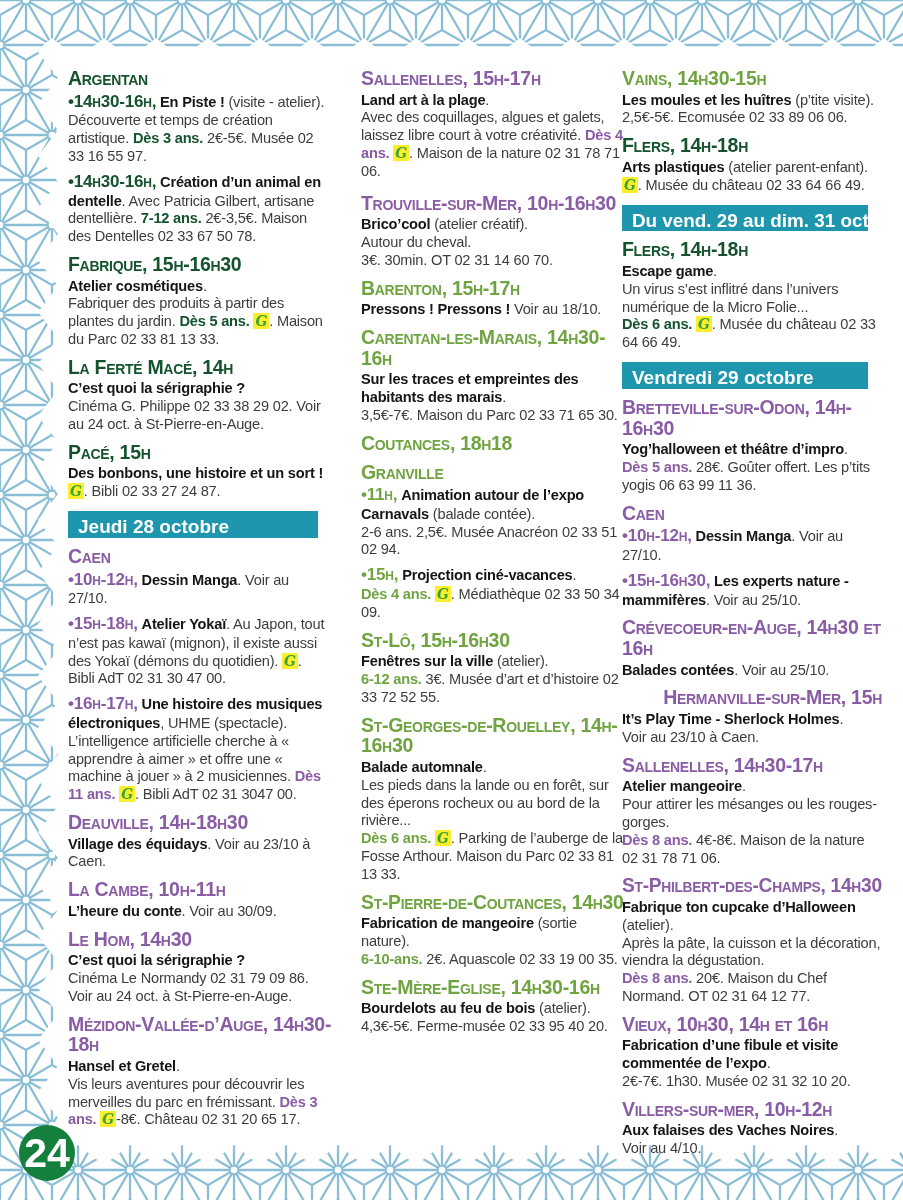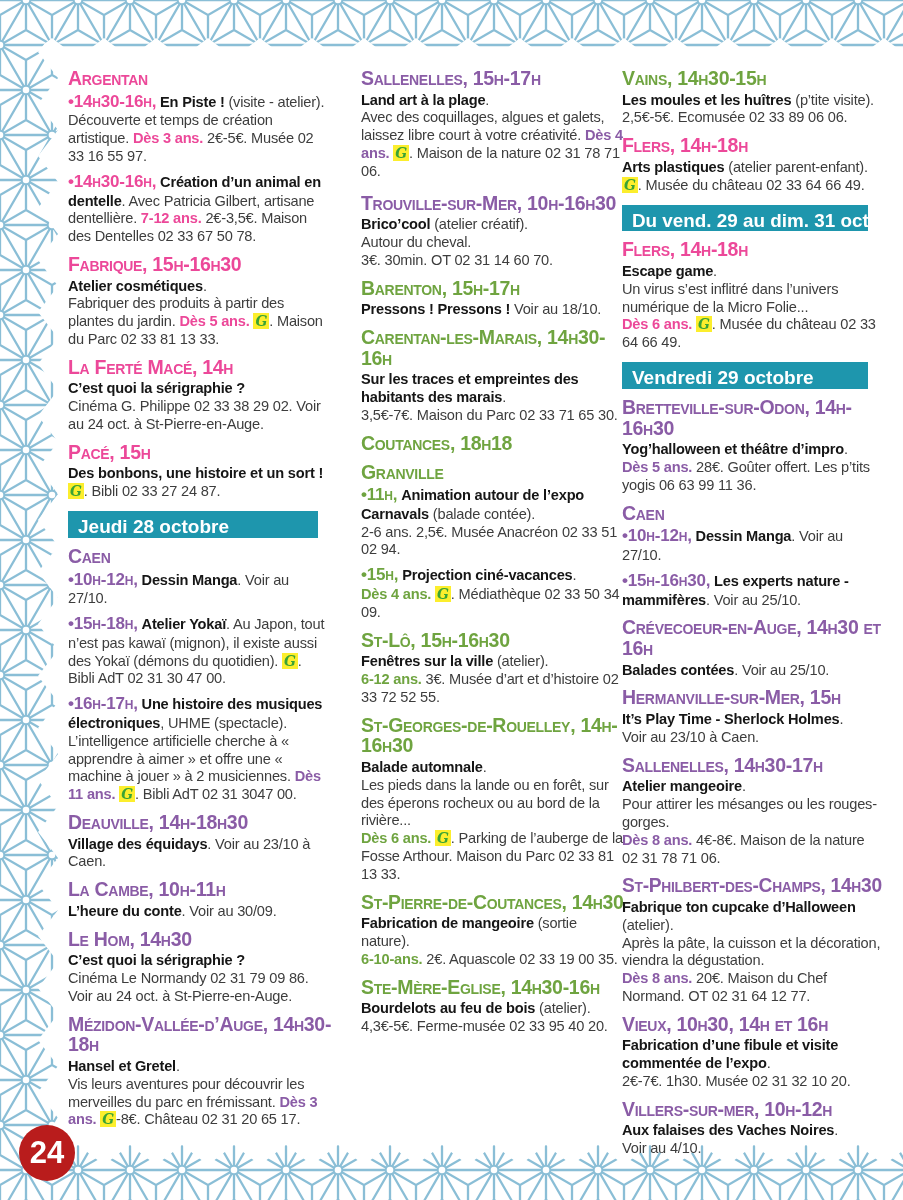--- a/index.html
+++ b/index.html
@@ -16,21 +16,21 @@
   #col3{left:622px;width:260px;}
 
   .city-header{
     font-weight:bold;
     font-variant:small-caps;
     font-size:19.5px;line-height:1.06;
     letter-spacing:-0.3px;
     margin:8px 0 3px 0;
   }
   .col > .city-header:first-child{margin-top:0;}
-  .c-pink{color:#ec4899;}
+  .c-pink{color:#14532d;}
   .c-purple{color:#8a5ca6;}
   .c-green{color:#6fa440;}
 
   .day-banner{
     background:#1e96ad;color:#ffffff;
     font-weight:bold;font-size:19px;line-height:1.1;
     padding:6px 8px 0 10px;margin:10px 14px 8px 0;
   }
   .banner-text{display:inline-block;white-space:nowrap;}
 
@@ -46,22 +46,22 @@
   .g-badge{
     background:#fcee2d;color:#3aa335;
     font-weight:bold;font-style:italic;
     font-family:"DejaVu Serif",serif;
     font-size:14px;padding:0 2px;
   }
 
   .page-badge{
     position:absolute;left:19px;top:1125px;z-index:3;
     width:56px;height:56px;border-radius:50%;
-    background:#b91c1c;color:#ffffff;
-    font-weight:bold;font-size:31px;
+    background:#15803d;color:#ffffff;
+    font-weight:bold;font-size:41px;
     display:flex;align-items:center;justify-content:center;
   }
 </style>
 </head>
 <body>
 
 <svg class="bg-svg" viewBox="0 0 903 1200" xmlns="http://www.w3.org/2000/svg">
   <defs>
     <pattern id="asa" width="52" height="90" patternUnits="userSpaceOnUse">
       <rect width="52" height="90" fill="#ffffff"></rect>
@@ -141,21 +141,21 @@
     <h3 class="city-header c-pink">Flers, 14h-18h</h3>
     <p class="entry"><span class="t-b">Escape game</span><span class="t-n">.</span><br><span class="t-n">Un virus s’est inflitré dans l’univers numérique de la Micro Folie...</span><br><span class="t-age c-pink">Dès 6 ans.</span><span class="t-n"> </span><span class="g-badge">G</span><span class="t-n">. Musée du château 02 33 64 66 49.</span></p>
     <div class="day-banner"><span class="banner-text">Vendredi 29 octobre</span></div>
     <h3 class="city-header c-purple">Bretteville-sur-Odon, 14h-16h30</h3>
     <p class="entry"><span class="t-b">Yog’halloween et théâtre d’impro</span><span class="t-n">.</span><br><span class="t-age c-purple">Dès 5 ans.</span><span class="t-n"> 28€. Goûter offert. Les p’tits yogis 06 63 99 11 36.</span></p>
     <h3 class="city-header c-purple">Caen</h3>
     <p class="entry"><span class="t-time c-purple">•10h-12h,</span><span class="t-n"> </span><span class="t-b">Dessin Manga</span><span class="t-n">. Voir au 27/10.</span></p>
     <p class="entry"><span class="t-time c-purple">•15h-16h30,</span><span class="t-n"> </span><span class="t-b">Les experts nature - mammifères</span><span class="t-n">. Voir au 25/10.</span></p>
     <h3 class="city-header c-purple">Crévecoeur-en-Auge, 14h30 et 16h</h3>
     <p class="entry"><span class="t-b">Balades contées</span><span class="t-n">. Voir au 25/10.</span></p>
-    <h3 class="city-header c-purple" style="white-space: nowrap;">Hermanville-sur-Mer, 15h</h3>
+    <h3 class="city-header c-purple" style="white-space: nowrap; text-align: right;">Hermanville-sur-Mer, 15h</h3>
     <p class="entry"><span class="t-b">It’s Play Time - Sherlock Holmes</span><span class="t-n">.</span><br><span class="t-n">Voir au 23/10 à Caen.</span></p>
     <h3 class="city-header c-purple">Sallenelles, 14h30-17h</h3>
     <p class="entry"><span class="t-b">Atelier mangeoire</span><span class="t-n">.</span><br><span class="t-n">Pour attirer les mésanges ou les rouges-gorges.</span><br><span class="t-age c-purple">Dès 8 ans.</span><span class="t-n"> 4€-8€. Maison de la nature 02 31 78 71 06.</span></p>
     <h3 class="city-header c-purple" style="white-space: nowrap; transform: scaleX(0.984848); transform-origin: 0px 50%;">St-Philbert-des-Champs, 14h30</h3>
     <p class="entry"><span class="t-b">Fabrique ton cupcake d’Halloween</span><span class="t-n"> (atelier).</span><br><span class="t-n">Après la pâte, la cuisson et la décoration, viendra la dégustation.</span><br><span class="t-age c-purple">Dès 8 ans.</span><span class="t-n"> 20€. Maison du Chef Normand. OT 02 31 64 12 77.</span></p>
     <h3 class="city-header c-purple">Vieux, 10h30, 14h et 16h</h3>
     <p class="entry"><span class="t-b">Fabrication d’une fibule et visite commentée de l’expo</span><span class="t-n">.</span><br><span class="t-n">2€-7€. 1h30. Musée 02 31 32 10 20.</span></p>
     <h3 class="city-header c-purple" style="white-space: nowrap;">Villers-sur-mer, 10h-12h</h3>
     <p class="entry"><span class="t-b">Aux falaises des Vaches Noires</span><span class="t-n">.</span><br><span class="t-n">Voir au 4/10.</span></p>
   </div>

